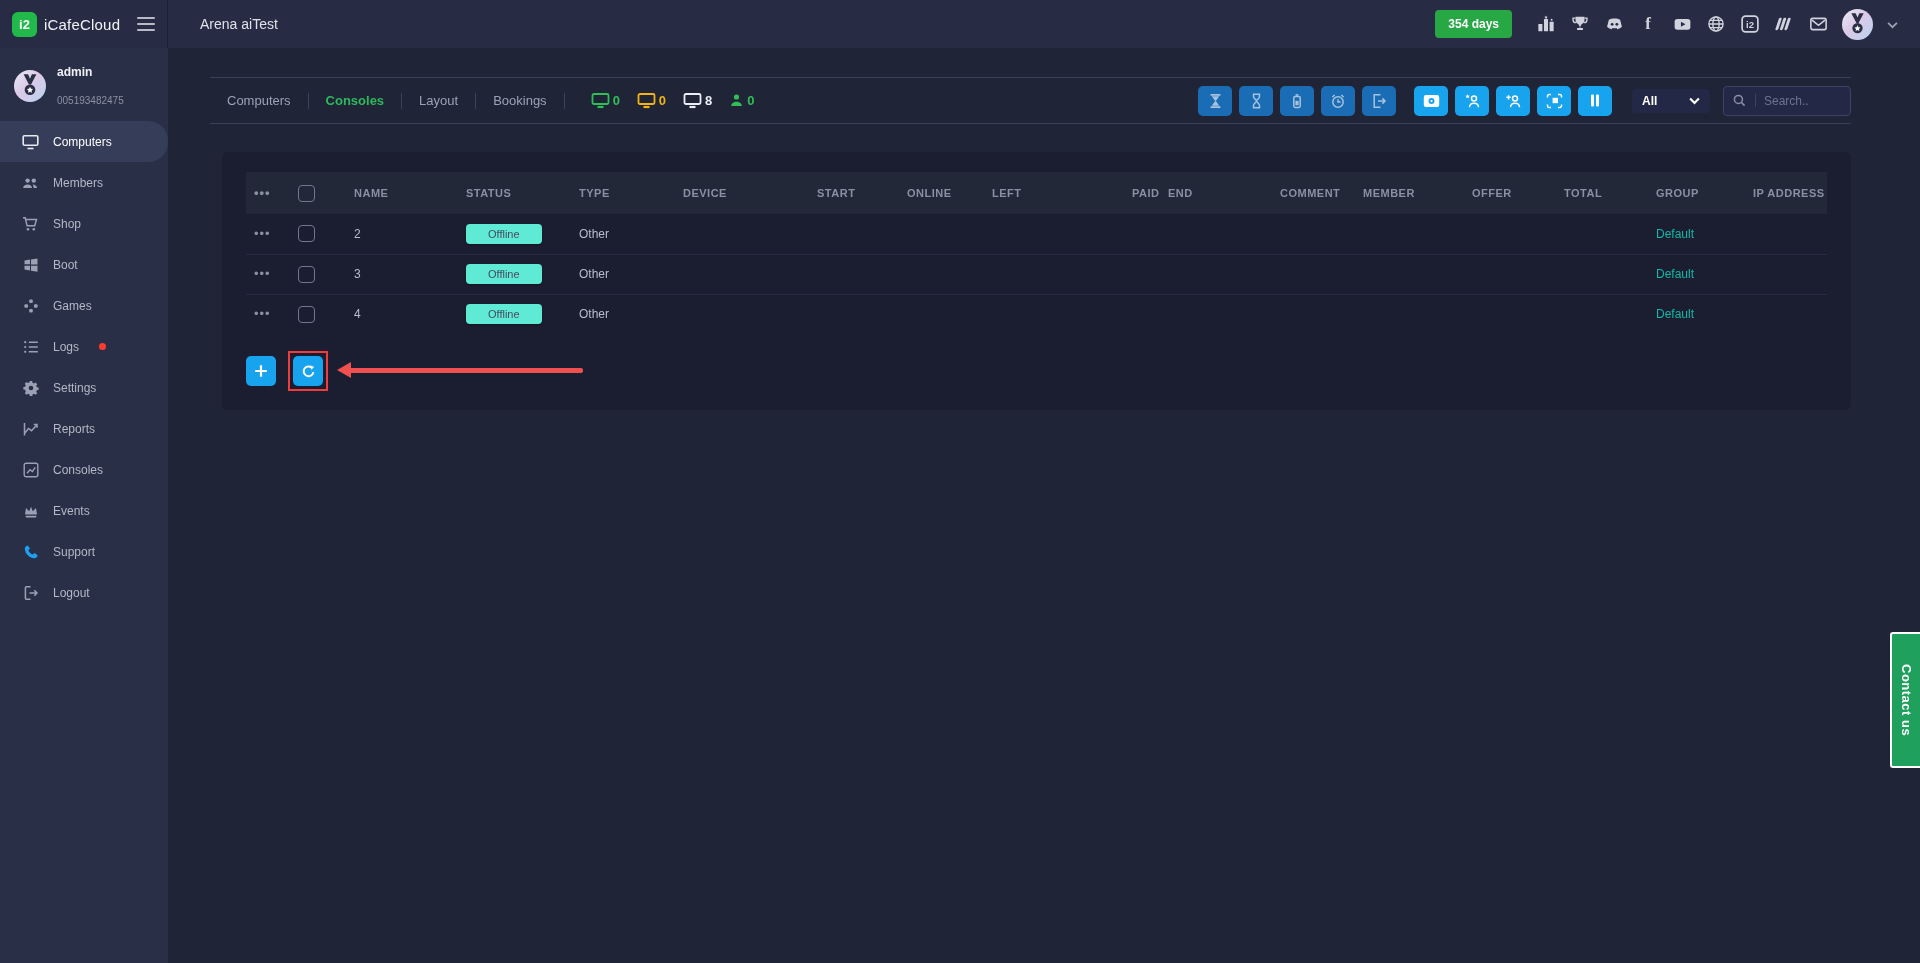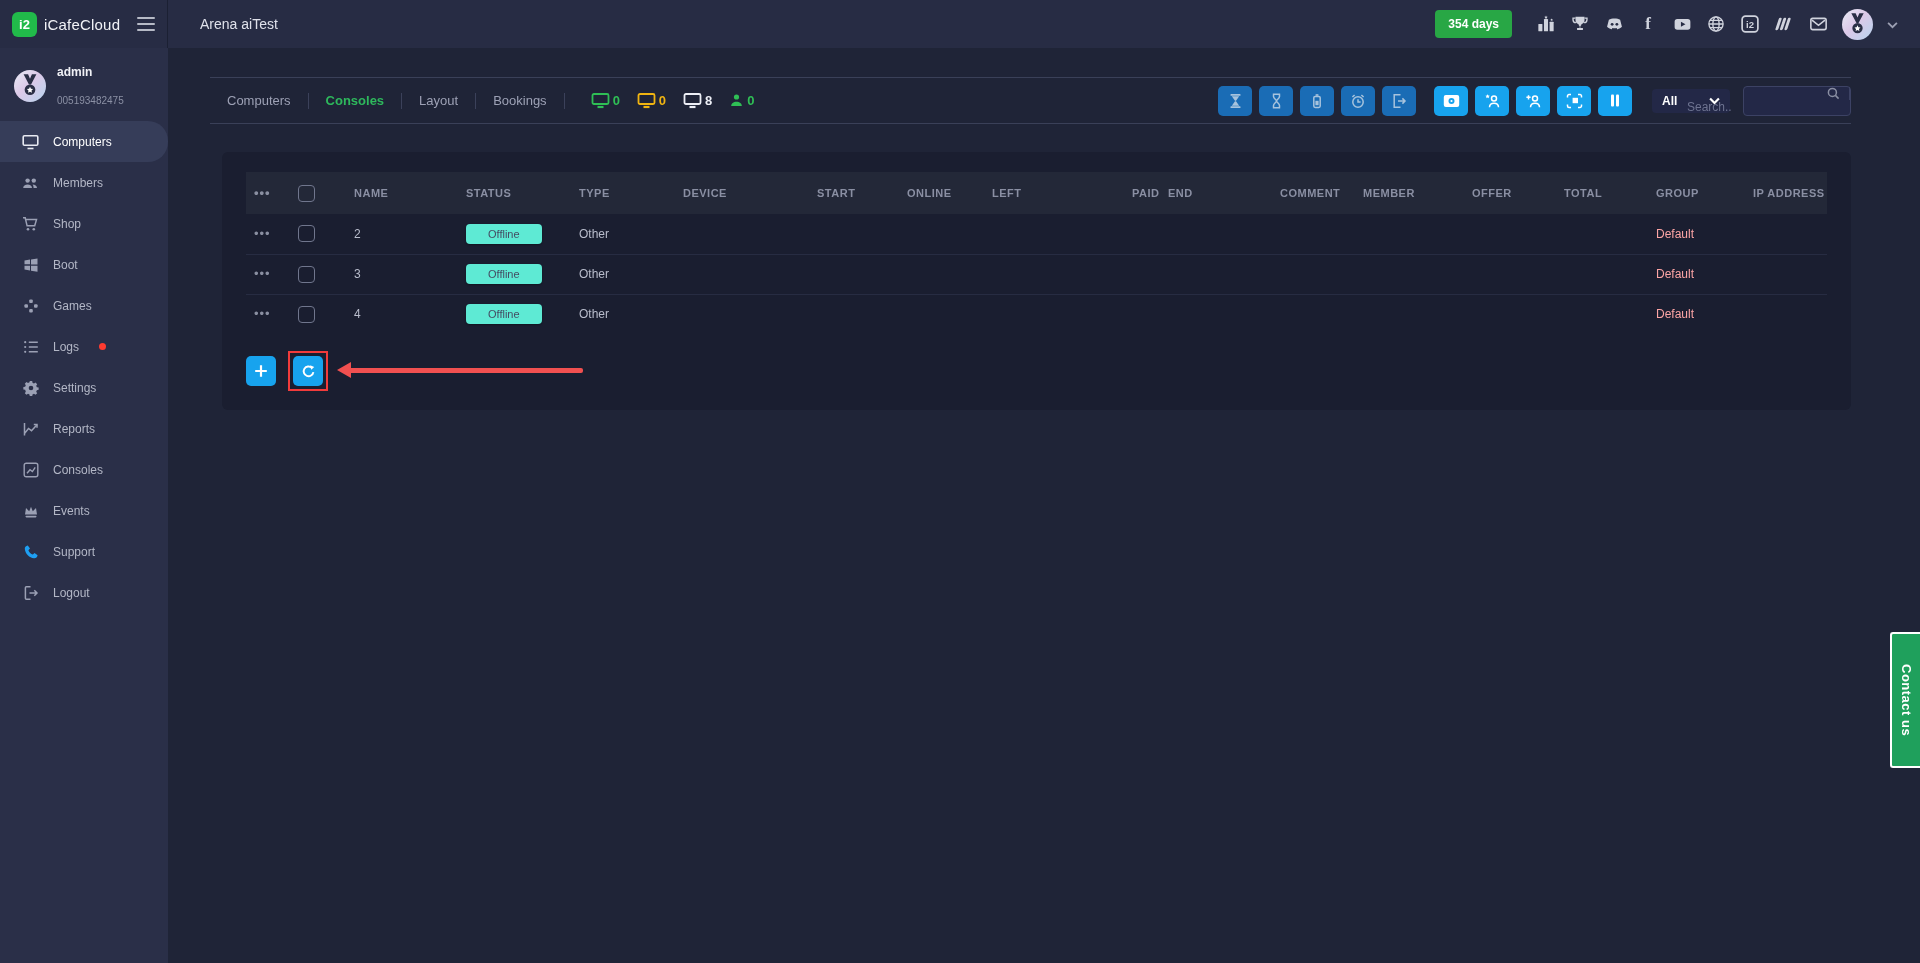--- a/index.html
+++ b/index.html
@@ -59,43 +59,43 @@
   .actions { margin-left:auto; display:flex; align-items:center; }
   .abtn { width:34px; height:30px; border-radius:5px; border:none; cursor:pointer;
     display:flex; align-items:center; justify-content:center; margin-left:7px; }
   .abtn.dark { background:#1a6cb5; }
   .abtn.bright { background:#17a3ee; }
   .abtn.gap { margin-left:18px; }
   .filter { margin-left:20px; width:78px; height:24px; background:#232847; border-radius:4px;
     display:flex; align-items:center; padding:12px 10px; cursor:pointer; }
   .filter-value { color:#fff; font-size:12px; font-weight:bold; }
   .filter svg { margin-left:auto; }
-  .search { margin-left:13px; width:108px; height:30px; background:#232847;
-    border:1px solid #3c4264; border-radius:4px; display:flex; align-items:flex-end;flex-direction:column; }
+  .search { margin-left:13px; width:128px; height:30px; background:#232847;
+    border:1px solid #3c4264; border-radius:4px; display:flex; align-items:center; }
   .search-iconbox { width:32px; display:flex; align-items:center; justify-content:center;
     border-right:1px solid #3c4264; }
   .search input { flex:1; min-width:0; background:transparent; border:none; outline:none;
     color:#cfd2de; font-size:12px; padding:0 8px; font-family:"Liberation Sans", sans-serif; }
   .search input::placeholder { color:#6d7390; }
 
   
   .card { margin:28px 69px 0 54px; background:#1a1e30; border-radius:6px;
     padding:20px 24px 24px 24px; height:258px; }
   table { width:1581px; border-collapse:collapse; table-layout:fixed; }
   thead th { background:#232838; height:42px; font-size:11px; font-weight:bold; color:#8a8fa3;
     text-align:left; letter-spacing:.5px; padding-left:8px; }
   tbody td { height:40px; font-size:12px; color:#b9bdcc; padding-left:8px; }
   tbody tr { border-bottom:1px solid #272c42; }
   tbody tr:last-child { border-bottom:none; }
   .dots { color:#8a8fa1; font-size:13px; letter-spacing:1px; line-height:10px; cursor:pointer; }
   .cbx { display:inline-block; width:17px; height:17px; border:1.6px solid #70768d;
     border-radius:4px; cursor:pointer; vertical-align:middle; }
   .badge-offline { display:inline-block; background:#5eead4; color:#454c63; font-size:11px;
     padding:4px 22px; border-radius:4px; box-shadow:0 1px 2px rgba(0,0,0,.35); }
-  .dim { color:#fca5a5; }
+  .dim { color:#14b8a6; }
 
   .footer-row { position:relative; display:flex; align-items:center; margin-top:17px; height:40px; }
   .sqbtn { width:30px; height:30px; background:#17a3ee; border:none; border-radius:5px;
     cursor:pointer; display:flex; align-items:center; justify-content:center; }
   .annot-box { border:2px solid #f23b3b; padding:3px; margin-left:12px; display:flex; }
   .annot-arrow { position:absolute; left:96px; top:17px; width:241px; height:5px;
     background:#f15050; border-radius:2px; }
   .annot-arrow::before { content:""; position:absolute; left:-13px; top:-6px;
     border:8px solid transparent; border-right:14px solid #f15050; }
 

